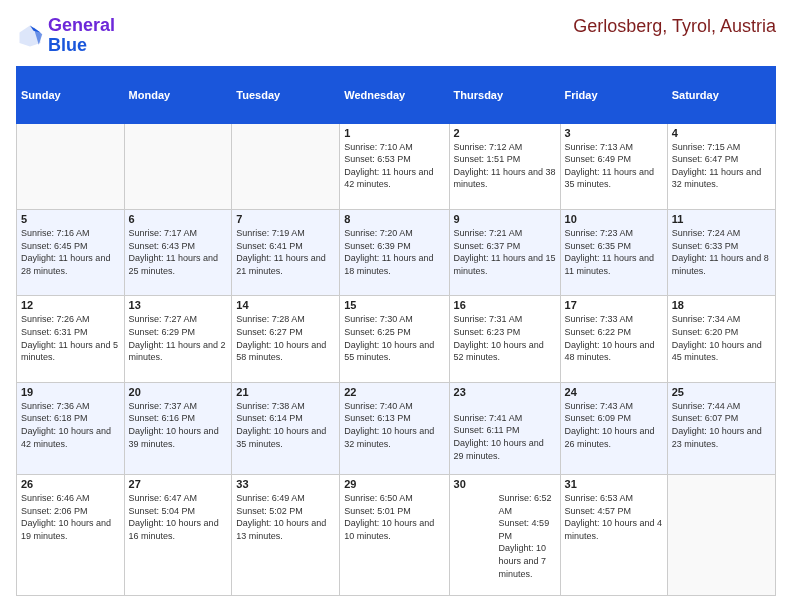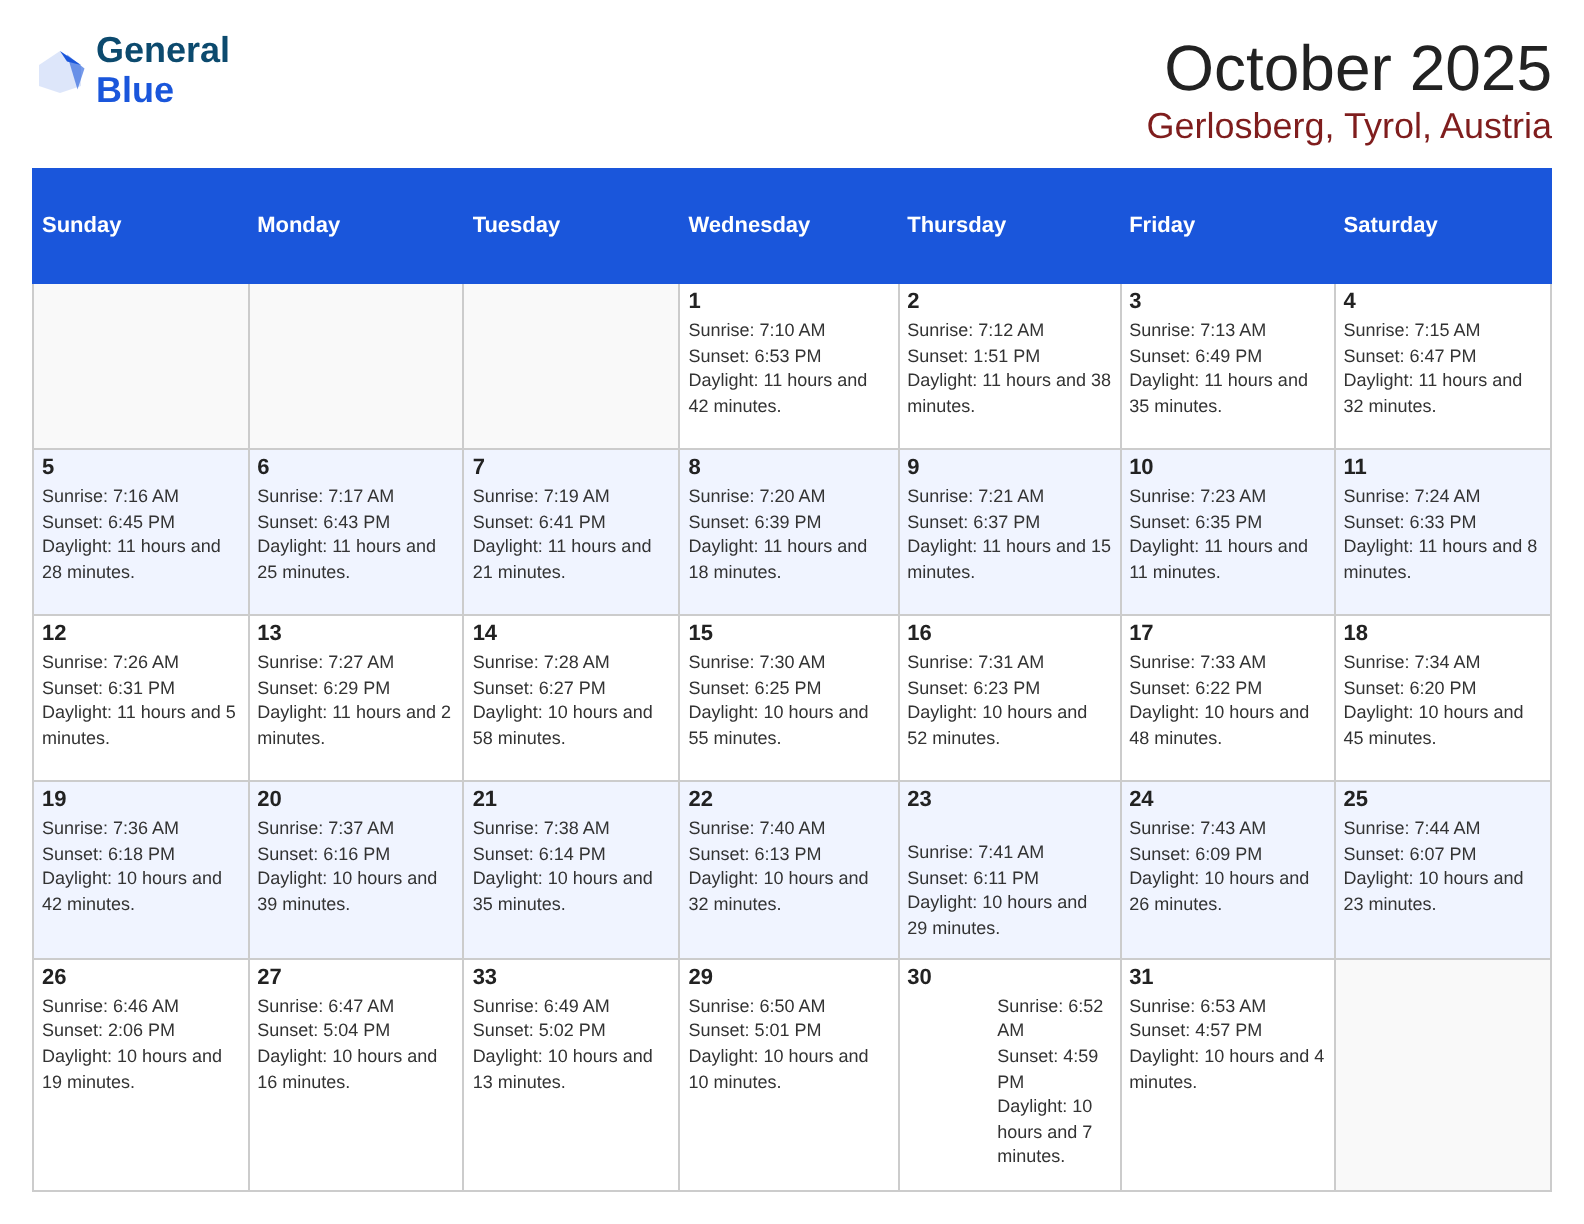--- a/index.html
+++ b/index.html
@@ -26,21 +26,21 @@
     .logo {
       display: flex;
       align-items: center;
       gap: 4px;
     }
     .logo-text {
       font-size: 18px;
       font-weight: bold;
       line-height: 1.1;
     }
-    .logo-general { color: #0c4a6e; }
+    .logo-general { color: #6d28d9; }
     .logo-blue { color: #1a56db; }
     .logo-icon {
       width: 28px;
       height: 28px;
     }
     .title-section {
       text-align: right;
     }
     .month-title {
       font-size: 32px;
@@ -102,21 +102,20 @@
         <polygon points="16,4 28,12 28,24 16,28 4,24 4,12" fill="#1a56db" opacity="0.15"></polygon>
         <polygon points="20,6 30,14 26,26" fill="#1a56db" opacity="0.6"></polygon>
         <polygon points="16,4 28,12 20,10" fill="#1a56db"></polygon>
       </svg>
       <div>
         <div class="logo-text"><span class="logo-general">General</span></div>
         <div class="logo-text"><span class="logo-blue">Blue</span></div>
       </div>
     </div>
     <div class="title-section">
-      <div class="month-title">October 2025</div>
       <div class="location">Gerlosberg, Tyrol, Austria</div>
     </div>
   </div>
 
   <table class="calendar-table">
     <thead>
       <tr>
       <th>Sunday</th>
           <th>Monday</th>
           <th>Tuesday</th>

